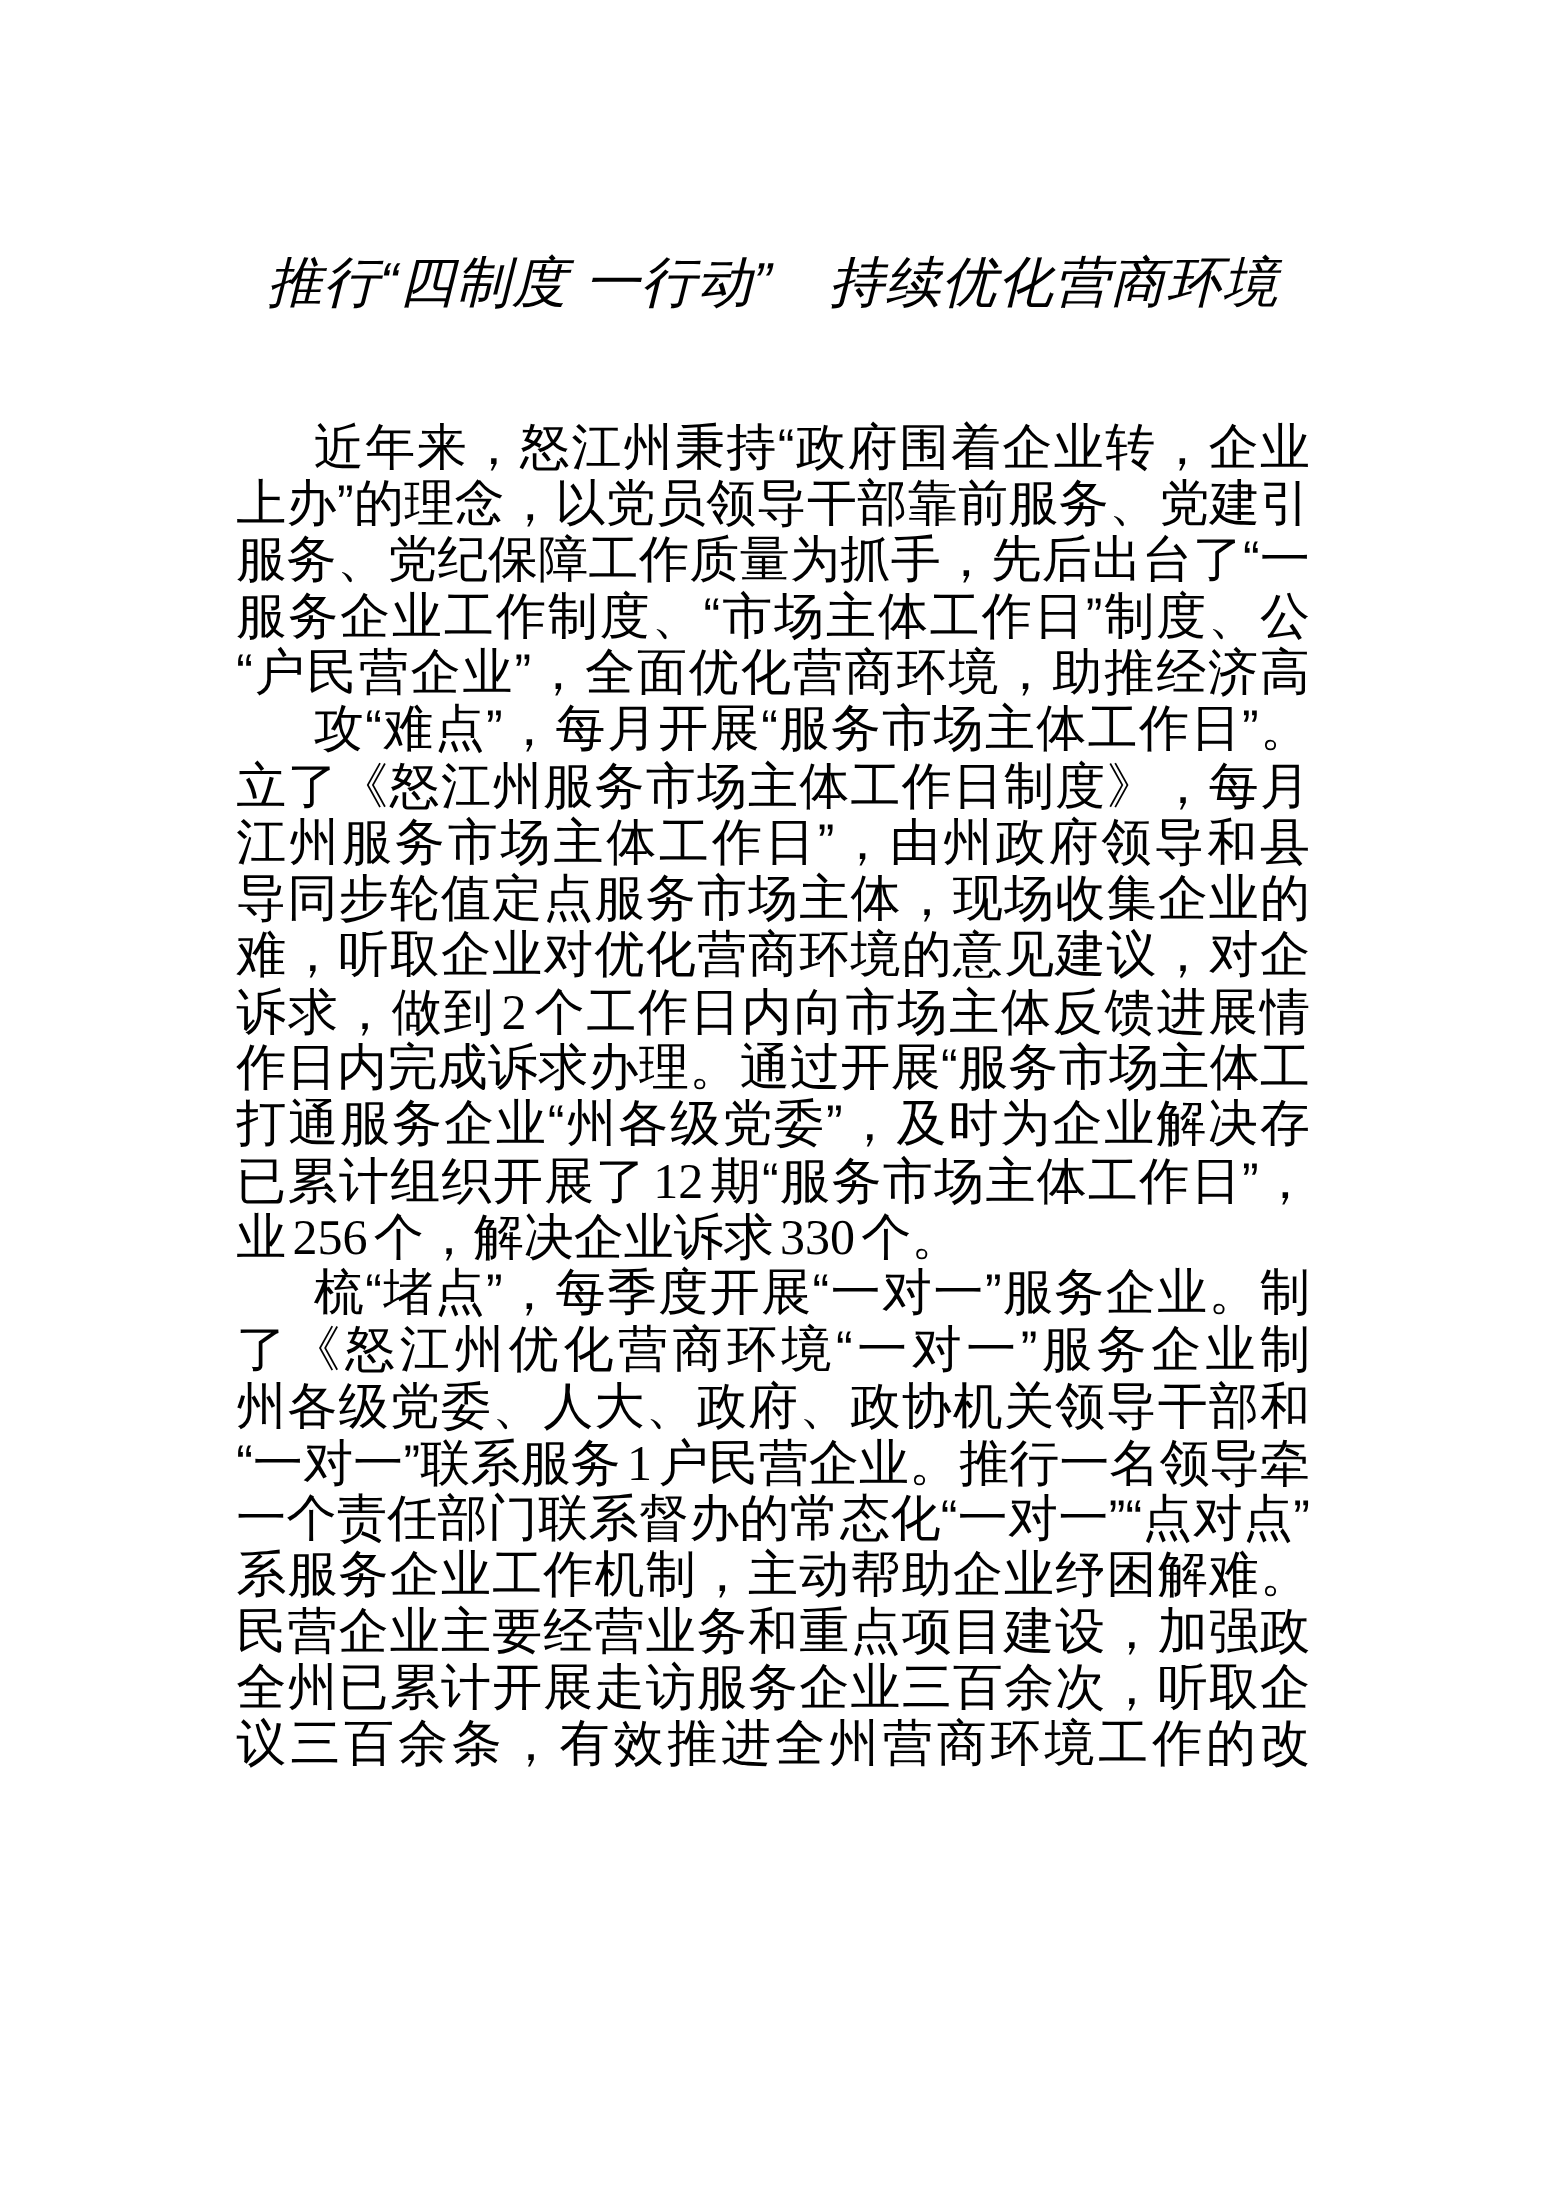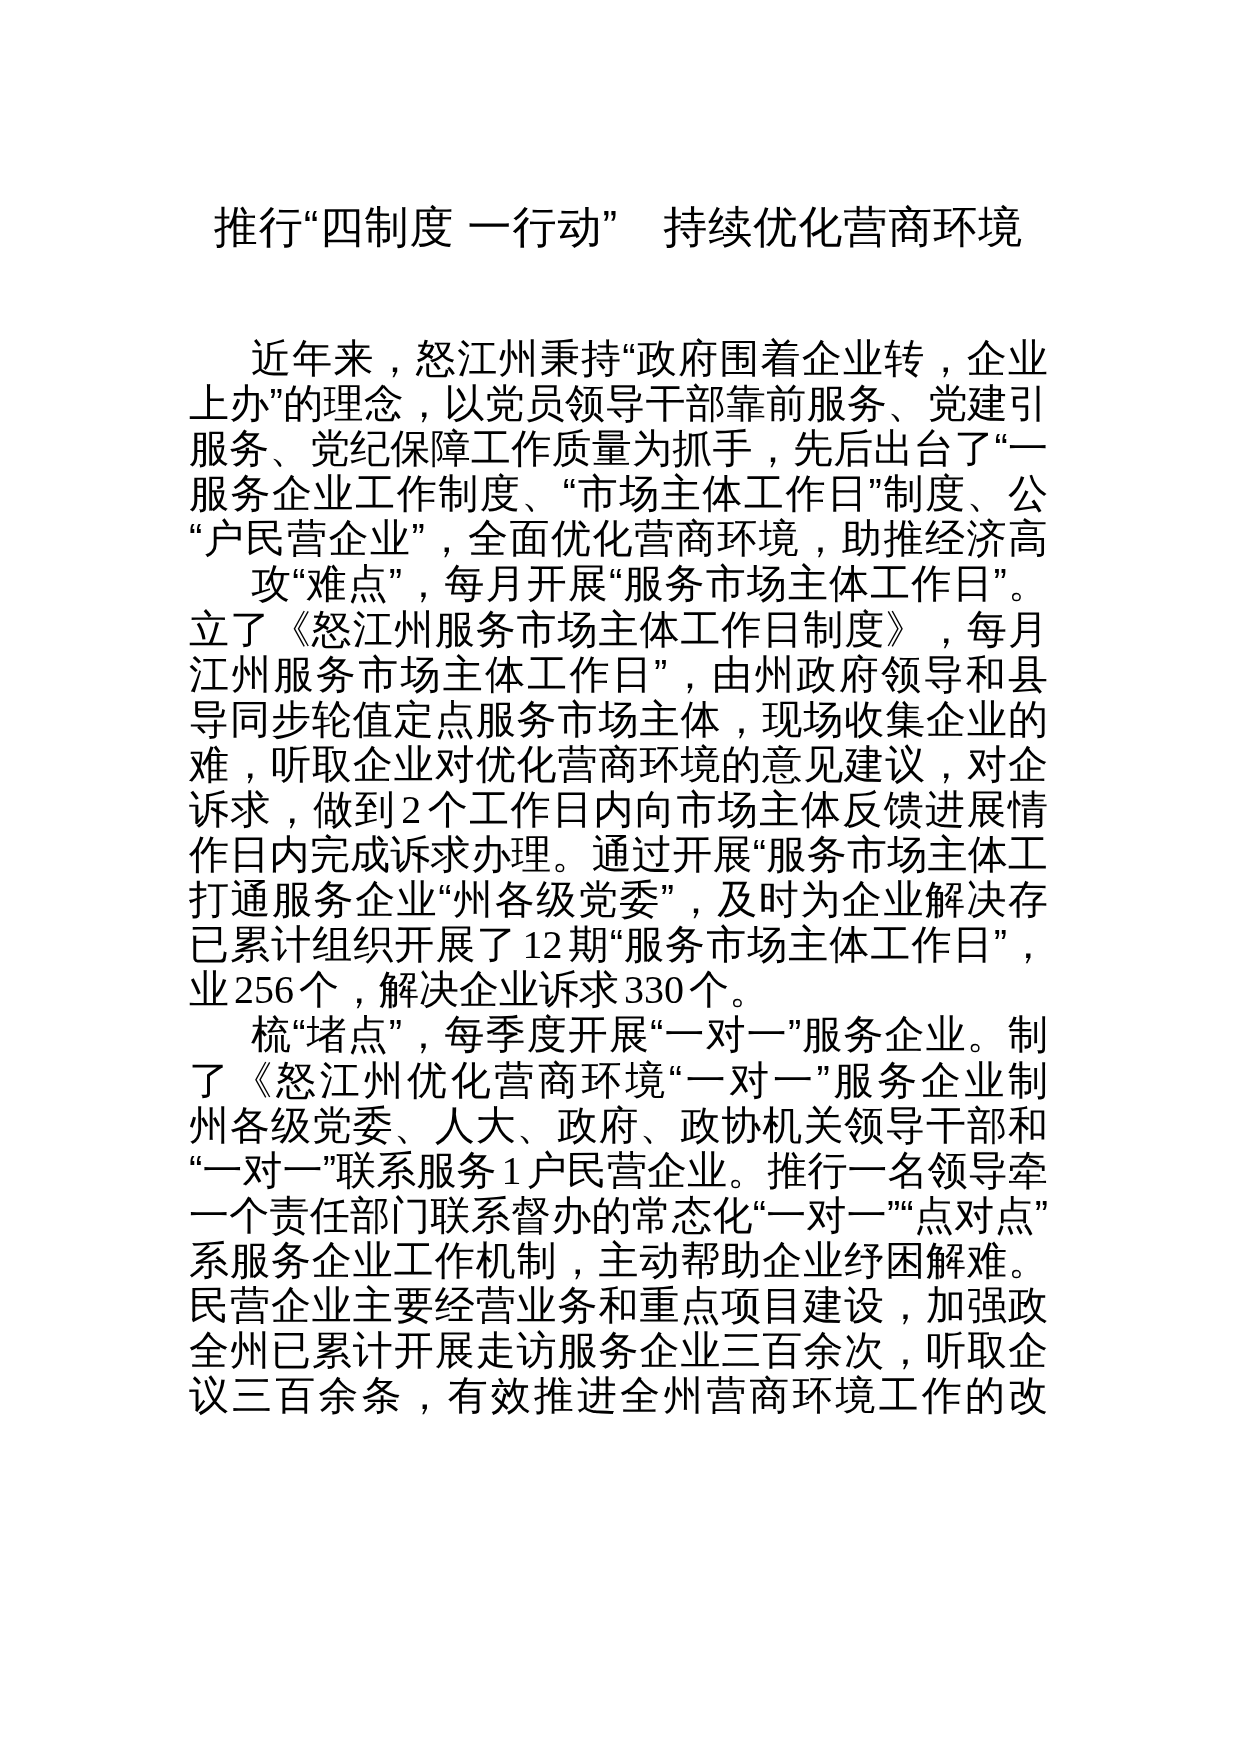--- a/index.html
+++ b/index.html
@@ -23,20 +23,21 @@
     width: 859px;
   }
   .doc-title {
     margin: 196px 0 0 0;
     font-size: 44px;
     font-weight: 400;
     line-height: 62px;
     text-align: center;
     white-space: nowrap;
     letter-spacing: 1px;
+    font-style: italic;
   }
   .article-body {
     margin-top: 78px;
     font-size: 40px;
   }
   .paragraph {
     margin: 0;
     padding: 0;
   }
   .line {

